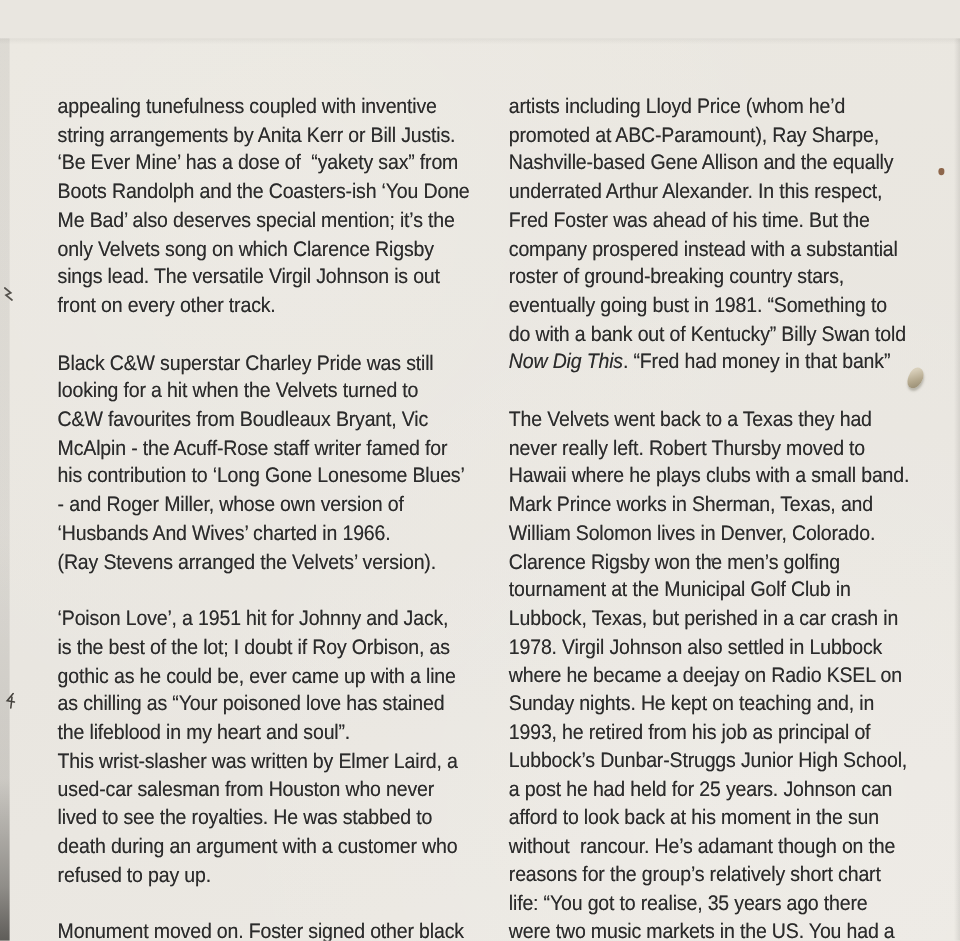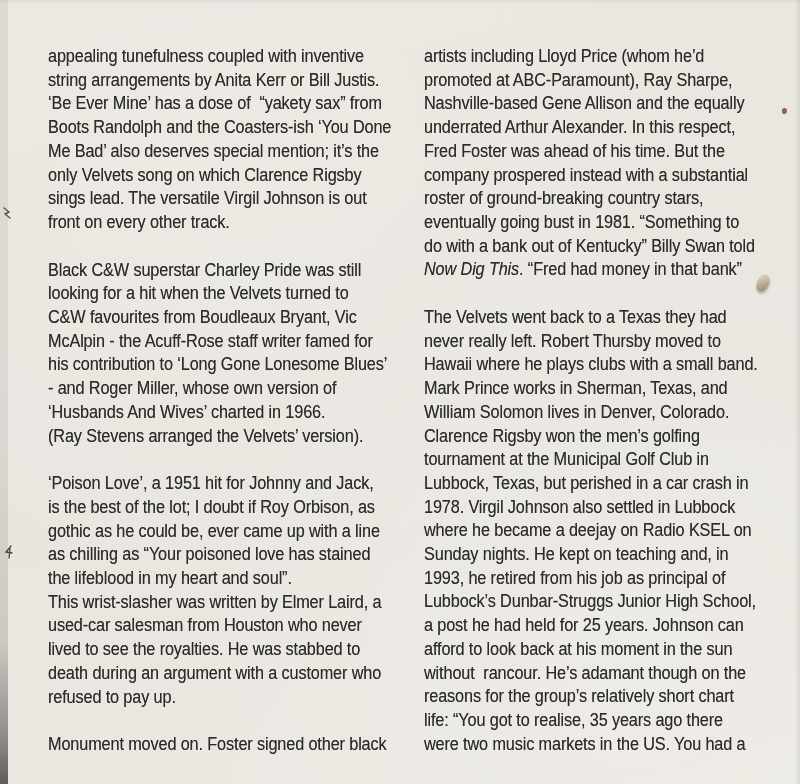--- a/index.html
+++ b/index.html
@@ -14,20 +14,21 @@
     font-family: "Liberation Sans", sans-serif;
     background: #e9e6e0;
   }
   .page {
     position: absolute;
     inset: 0;
     background:
       radial-gradient(ellipse at 30% 20%, rgba(255,255,255,0.10), rgba(0,0,0,0.0) 60%),
       radial-gradient(ellipse at 80% 85%, rgba(255,255,255,0.14), rgba(0,0,0,0.0) 55%),
       linear-gradient(165deg, #ebe8e1 0%, #e9e6e0 55%, #ece9e3 100%);
+    margin-top: 32px;
   }
   
   .edge-left {
     position: absolute;
     left: 0; top: 0;
     width: 8px; height: 100%;
     background: linear-gradient(to bottom,
       rgba(90,88,84,0.10) 0%,
       rgba(90,88,84,0.10) 55%,
       rgba(70,68,64,0.18) 82%,

